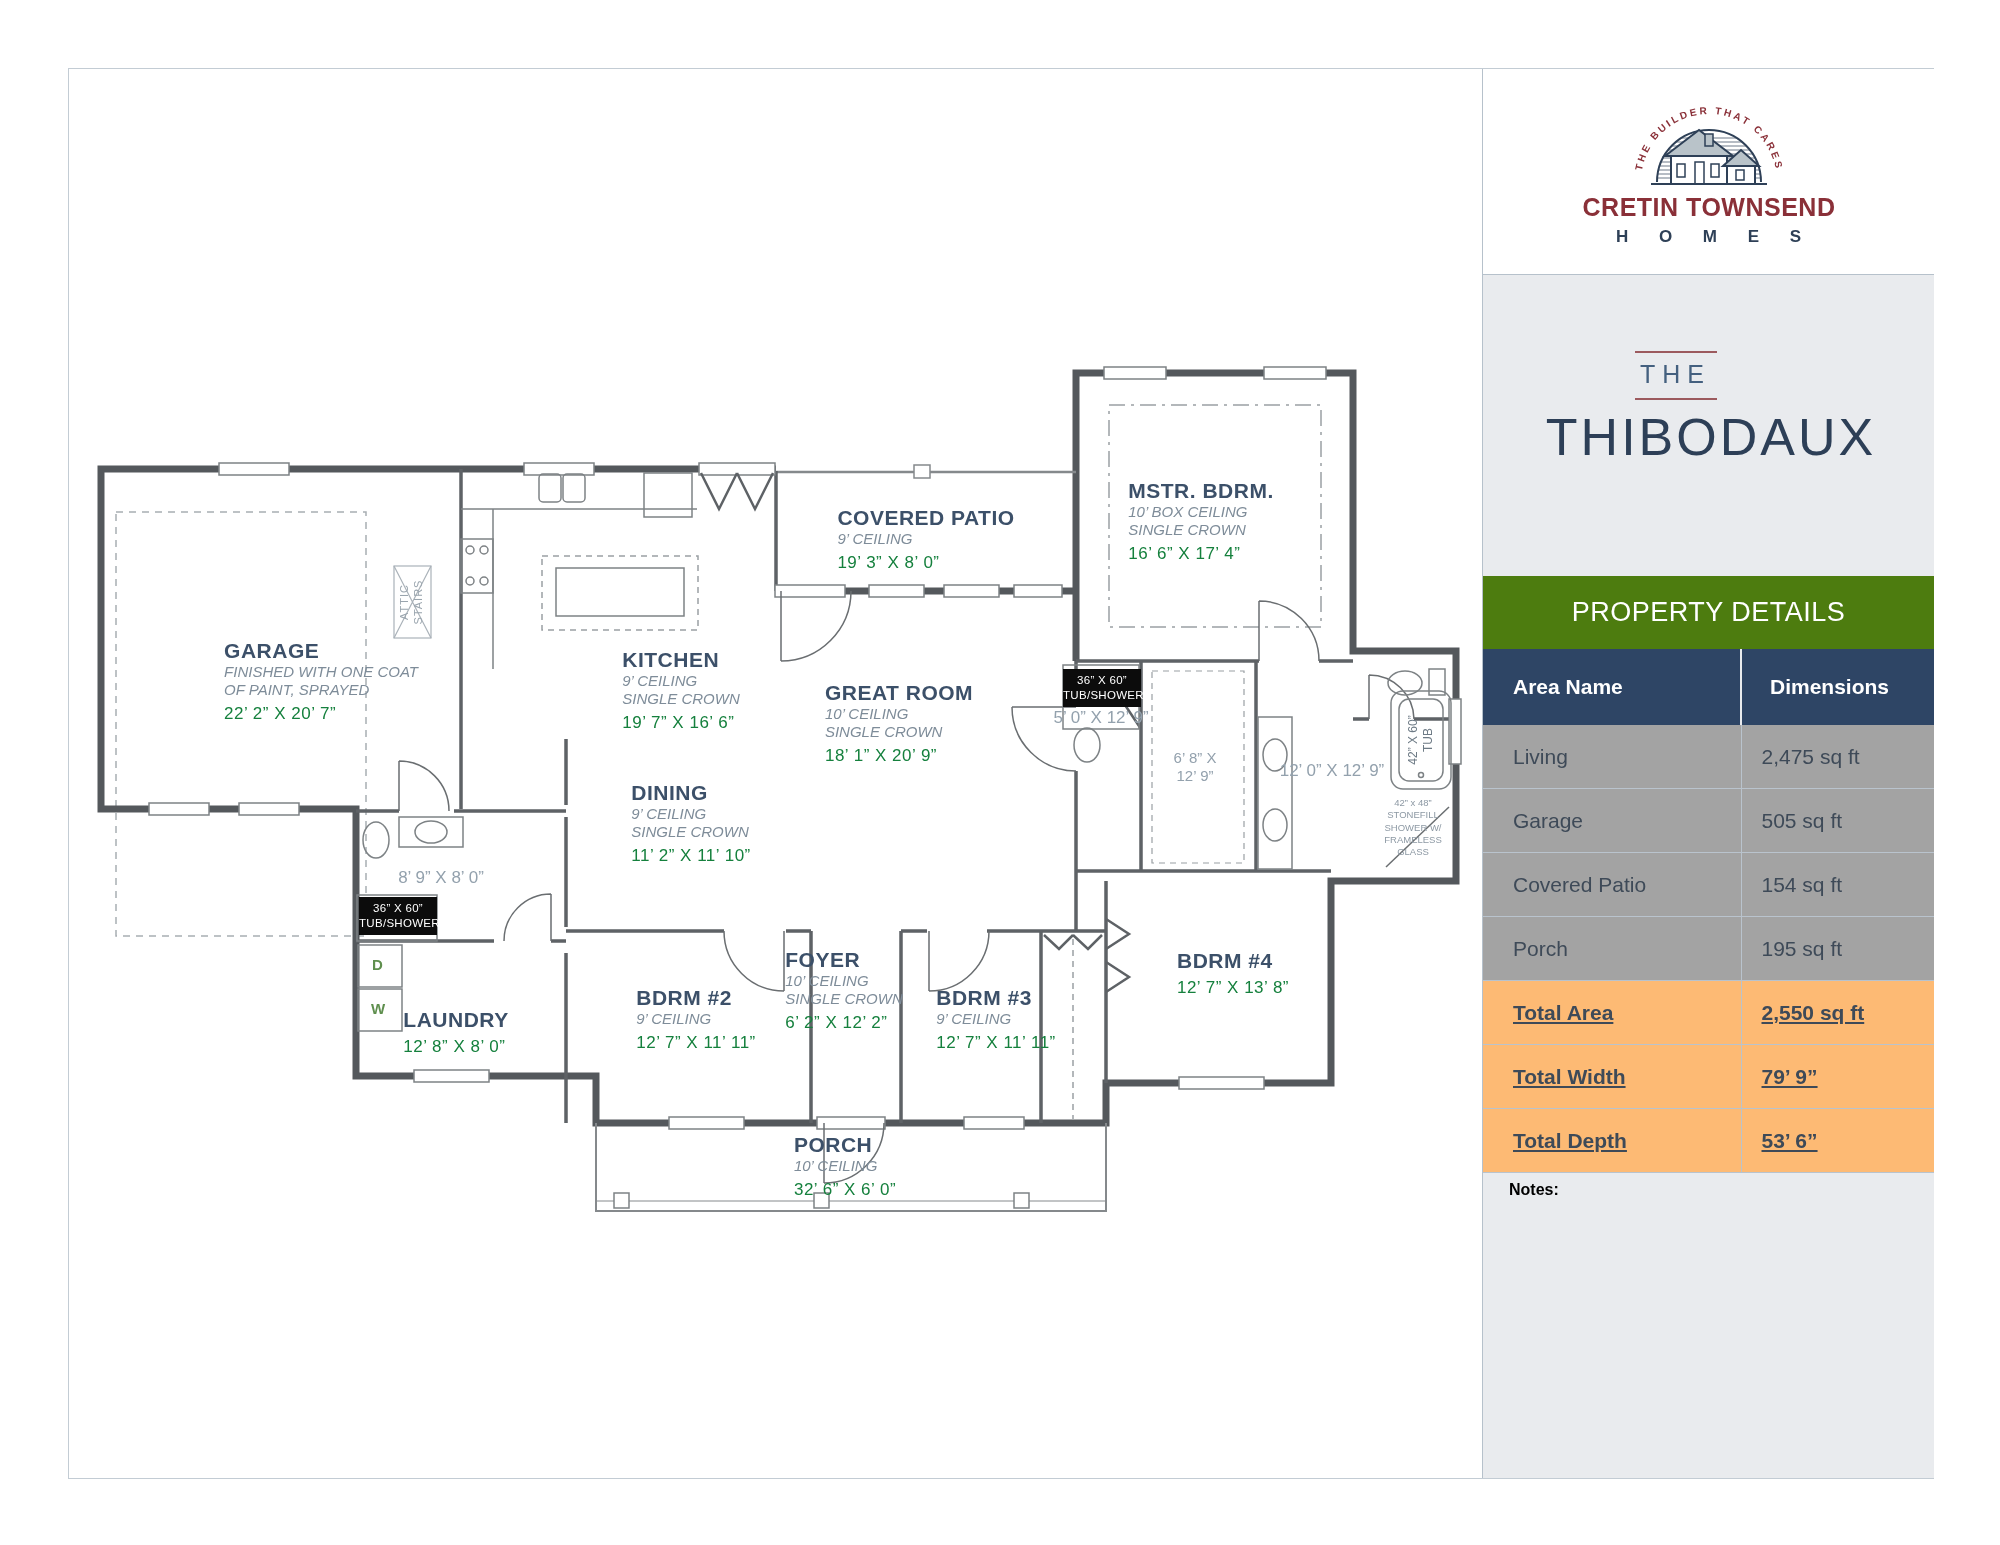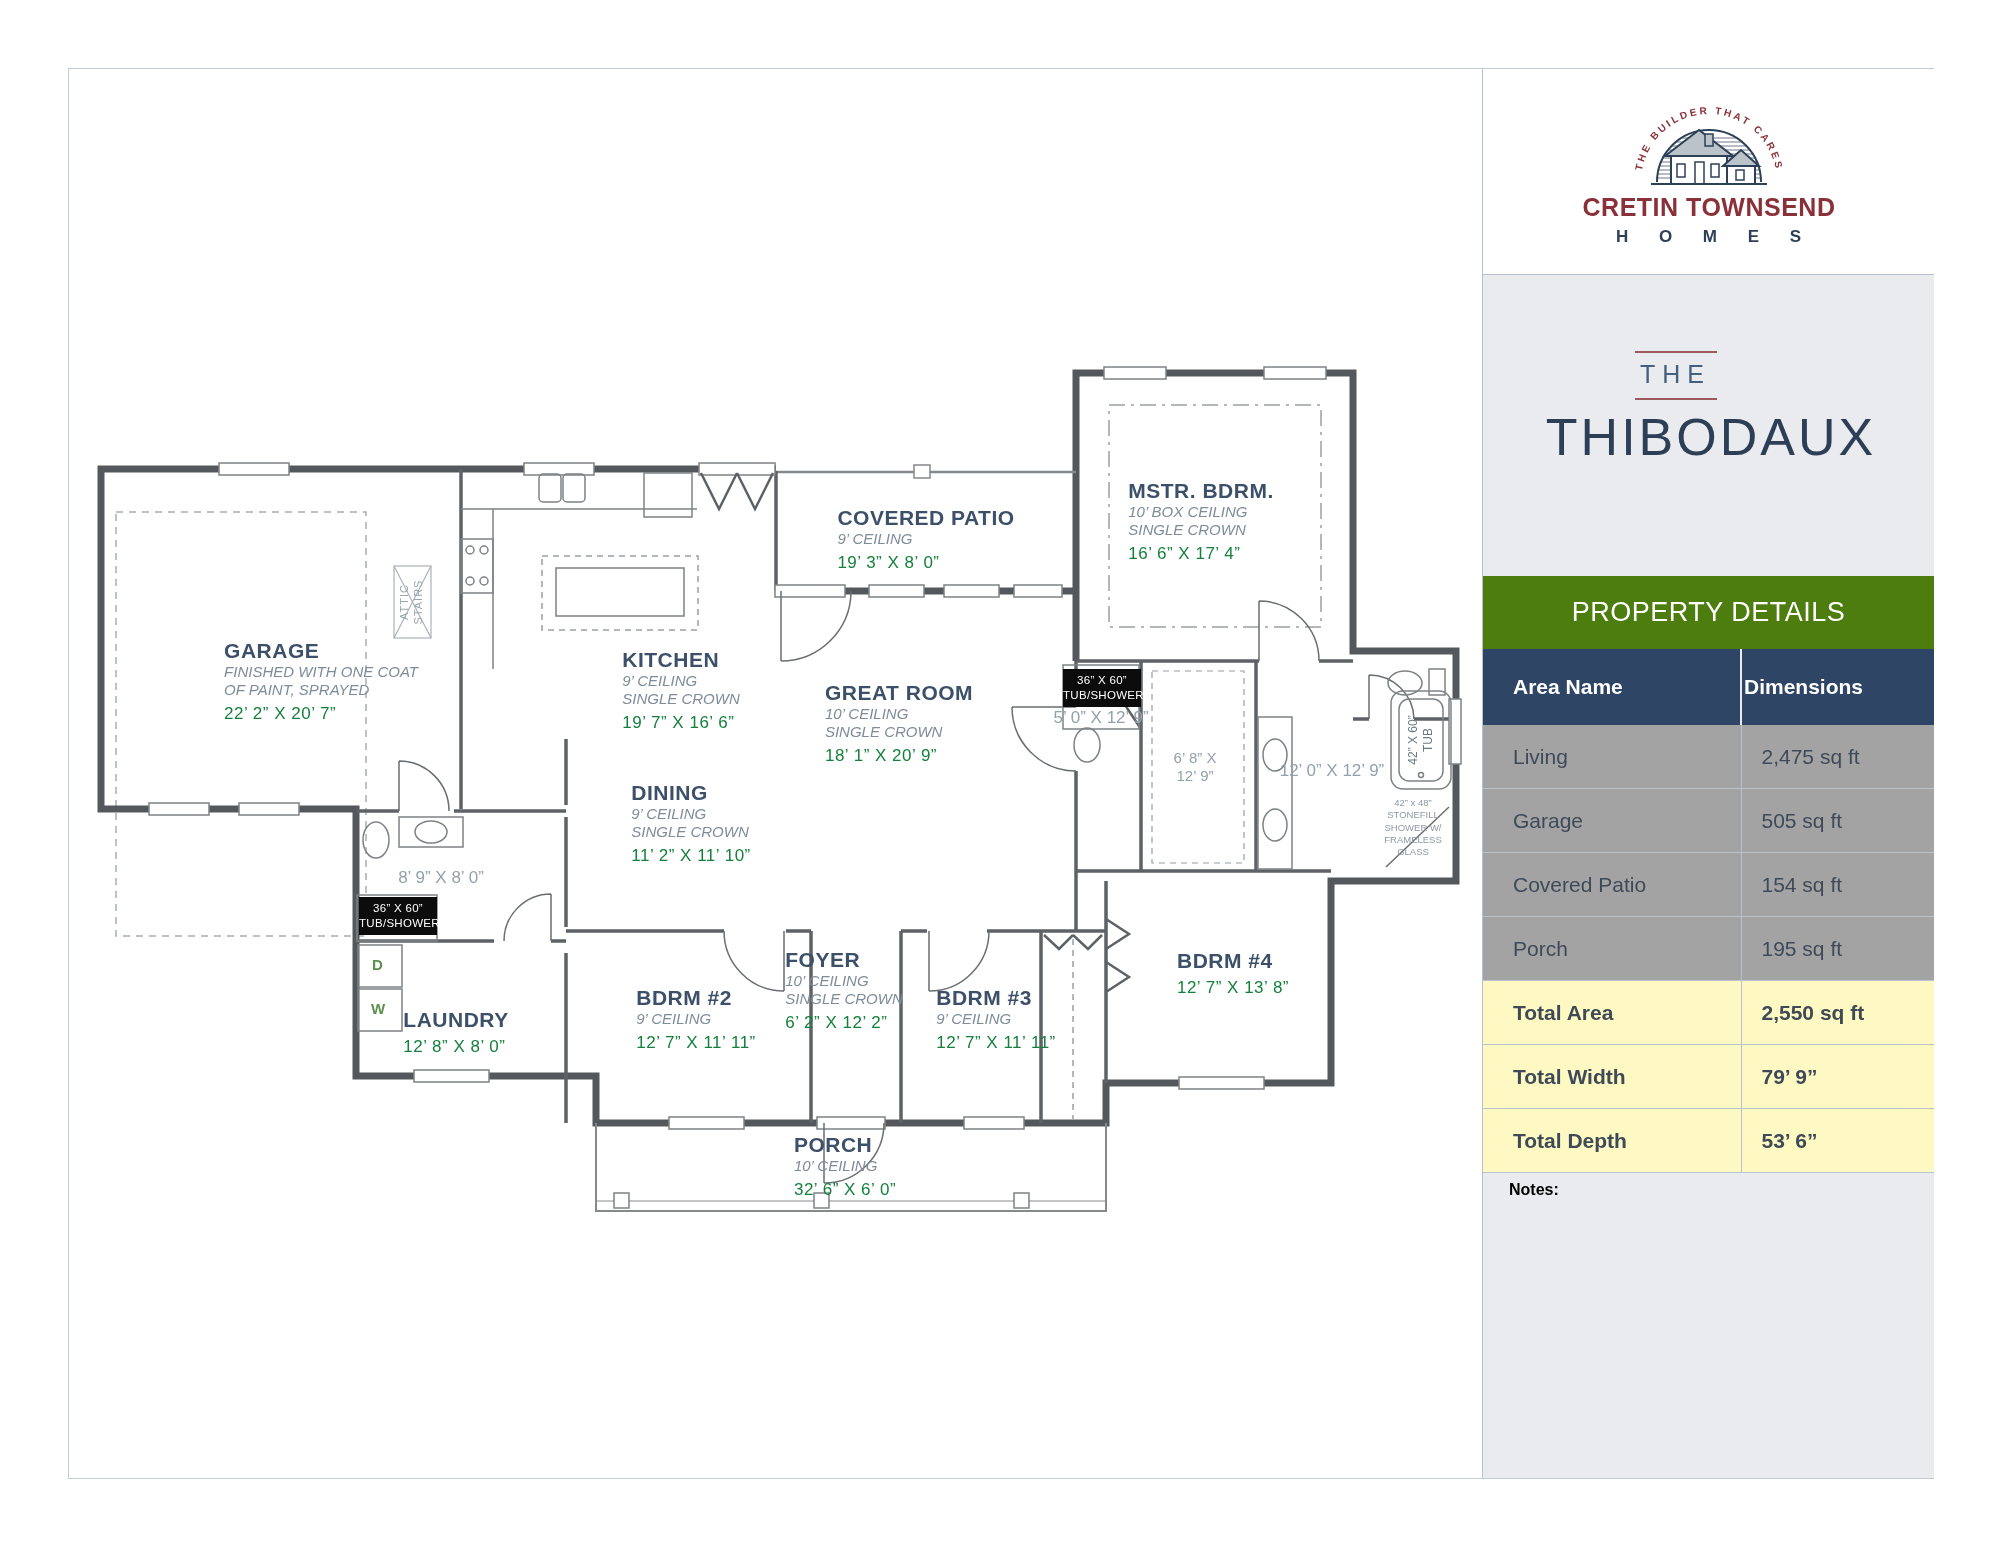--- a/index.html
+++ b/index.html
@@ -35,25 +35,25 @@
   .the-rule{display:block;width:82px;height:0;border-top:2px solid #9c5a5e;margin:0 auto;}
   .the-word{display:block;font-size:25px;letter-spacing:7px;color:#44607f;padding:7px 0 9px 0;}
   .big-title{position:absolute;left:0;top:338px;width:456px;text-align:center;
              font-size:52px;letter-spacing:3px;color:#2d3f57;}
   .pd-band{position:absolute;left:0;top:507px;width:451px;height:73px;background:#4d7c0f;
            color:#ffffff;font-size:27px;letter-spacing:.5px;text-align:center;line-height:73px;}
   .pd-table{position:absolute;left:0;top:580px;width:451px;border-collapse:collapse;
             font-size:21px;color:#3e4a58;}
   .pd-table th{background:#2e4565;color:#ffffff;height:74px;text-align:left;font-size:21px;}
   .pd-table th.c1{width:226px;padding-left:30px;border-right:2px solid #e9ebee;}
-  .pd-table th.c2{padding-left:2px;}
+  .pd-table th.c2{padding-left:28px;}
   .pd-table td{height:61px;background:#a3a3a3;border-bottom:1px solid #b9c3cd;}
   .pd-table td.c1{padding-left:30px;border-right:1px solid #b9c3cd;}
   .pd-table td.c2{padding-left:20px;}
-  .pd-table tr.hl td{background:#fef9c3;font-weight:bold;}
+  .pd-table tr.hl td{background:#fdba74;font-weight:bold;text-decoration:underline;}
   .notes{position:absolute;left:26px;top:1112px;font-size:16px;font-weight:bold;color:#000000;}
   
   .logo-arc{font-size:10px;font-weight:bold;letter-spacing:2.6px;fill:#8a3038;}
   .logo-name{font-size:25px;font-weight:bold;letter-spacing:.5px;fill:#8a3038;}
   .logo-homes{font-size:17px;font-weight:bold;letter-spacing:13px;fill:#2e4057;}
 </style>
 </head>
 <body>
 
 <div class="page">

